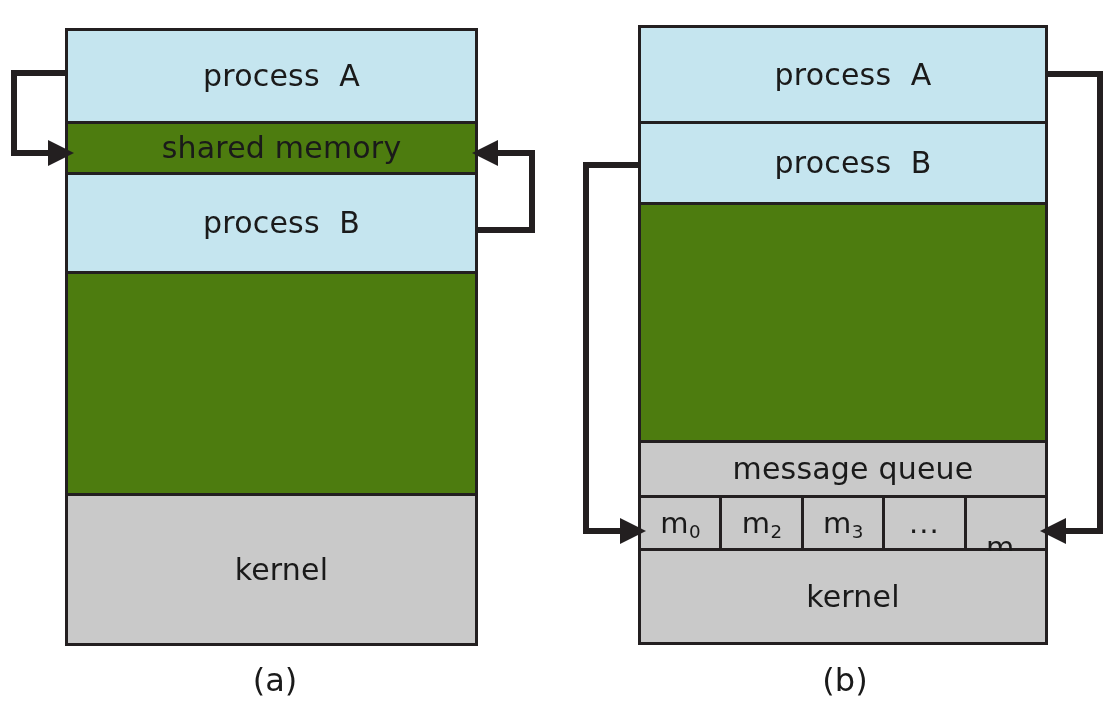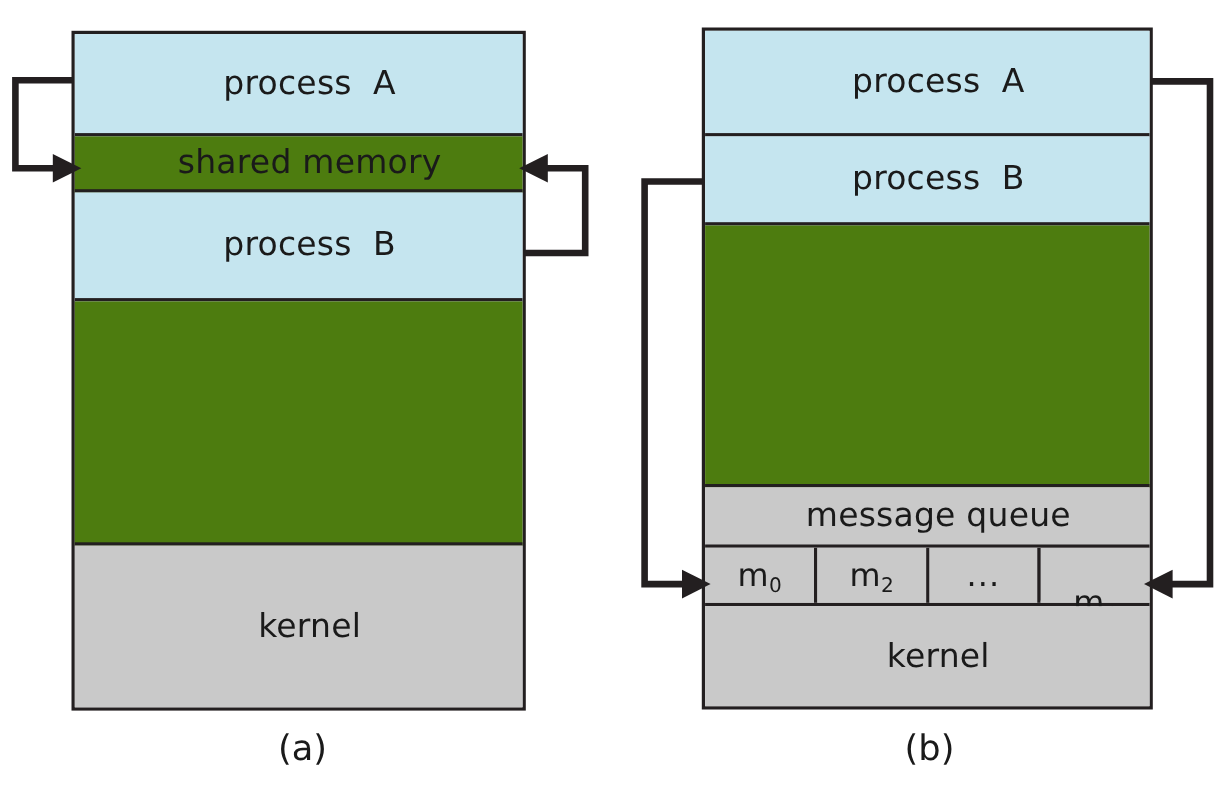--- a/index.html
+++ b/index.html
@@ -166,20 +166,23 @@
 
     <div class="msg-strip" style="height:53px;">
 
       <div class="msg-cell">
         <span class="m-txt"><span>m</span><sub>0</sub></span>
       </div>
       <div class="msg-cell">
         <span class="m-txt"><span>m</span><sub>2</sub></span>
       </div>
       <div class="msg-cell">
+        <span class="m-txt"><span>m</span><sub>3</sub></span>
+      </div>
+      <div class="msg-cell">
         <span class="dots">...</span>
       </div>
       <div class="msg-cell last">
         <span class="m-txt"><span>m</span><sub>n</sub></span>
       </div>
     </div>
 
     <div class="mem-row grey last" style="flex:1 1 auto;">
       <span class="row-label">kernel</span>
     </div>

